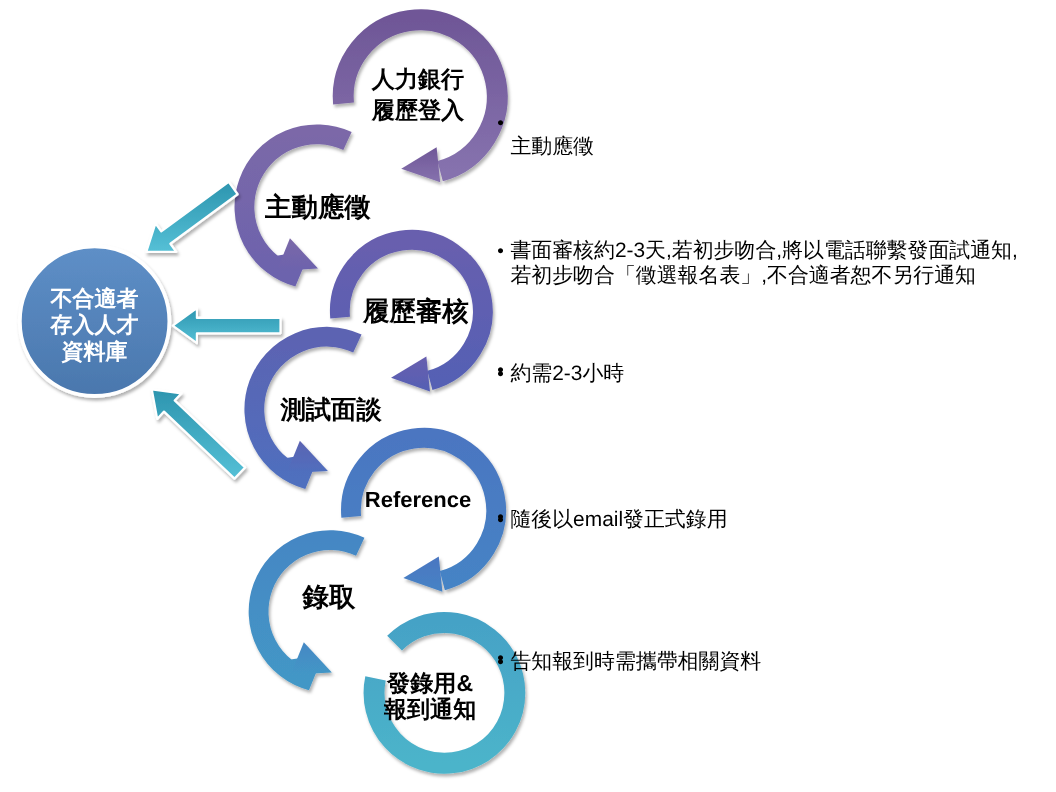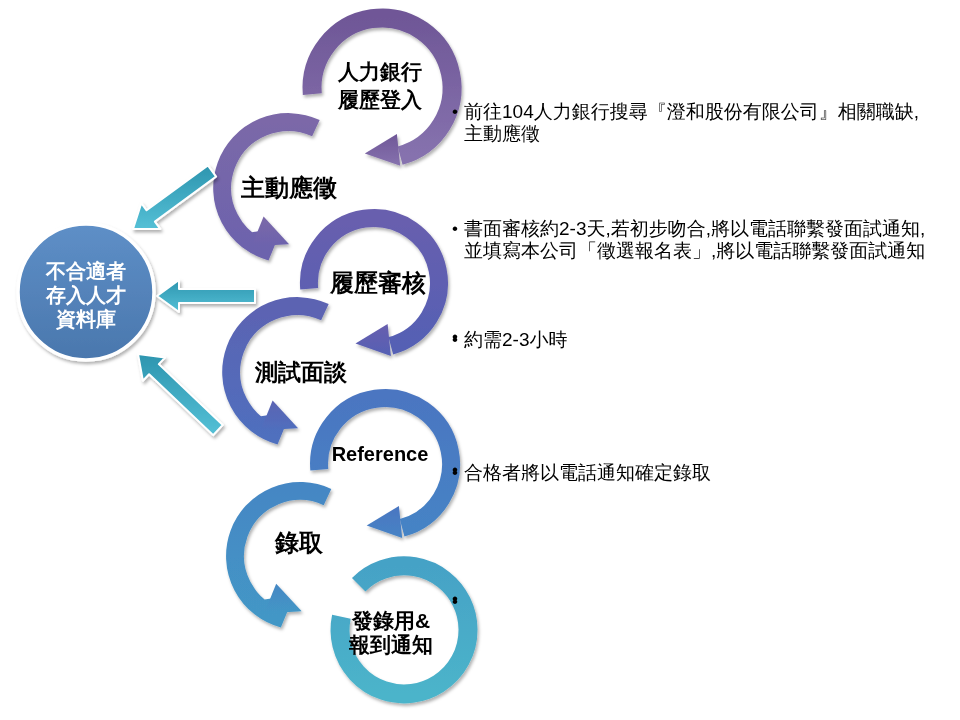--- a/index.html
+++ b/index.html
@@ -114,55 +114,56 @@
     <text class="lbl" x="380" y="461" font-size="20" text-anchor="middle">Reference</text>
     <text class="lbl" x="299" y="551" font-size="24" text-anchor="middle">錄取</text>
     <text class="lbl" x="391" y="628" font-size="21" text-anchor="middle">發錄用&amp;</text>
     <text class="lbl" x="391" y="652" font-size="21" text-anchor="middle">報到通知</text>
   </g>
 </svg>
 
 <div class="ann" style="top:101px">
   <div class="bullet">
     <span class="mark">•</span>
-    <span>前往104人力銀行搜尋『澄和股份有限公司』相關職缺,</span><br>
+    <br>
     <span>主動應徵</span>
   </div>
 </div>
 
 <div class="ann" style="top:218px">
   <div class="bullet">
     <span class="mark">•</span>
     <span>書面審核約2-3天,若初步吻合,將以電話聯繫發面試通知,</span><br>
-    <span>並填寫本公司「徵選報名表」,將以電話聯繫發面試通知</span>
+    <span>若初步吻合「徵選報名表」,不合適者恕不另行通知</span>
   </div>
 </div>
 
 <div class="ann" style="top:326px">
   <div class="bullet">
     <span class="mark">•</span>
   </div>
   <div class="bullet">
     <span class="mark">•</span>
     <span>約需2-3小時</span>
   </div>
 </div>
 
 <div class="ann" style="top:459px">
   <div class="bullet">
     <span class="mark">•</span>
   </div>
   <div class="bullet">
     <span class="mark">•</span>
-    <span>合格者將以電話通知確定錄取</span>
+    <span>隨後以email發正式錄用</span>
   </div>
 </div>
 
 <div class="ann" style="top:588px">
   <div class="bullet">
     <span class="mark">•</span>
   </div>
   <div class="bullet">
     <span class="mark">•</span>
+    <span>告知報到時需攜帶相關資料</span>
   </div>
 </div>
 
 </div>
 
 </body></html>

